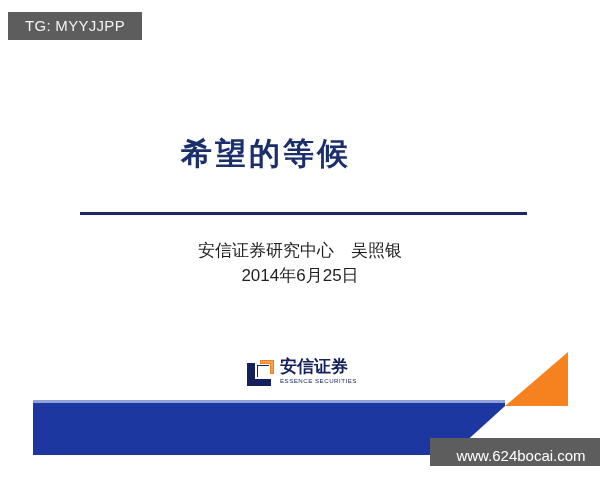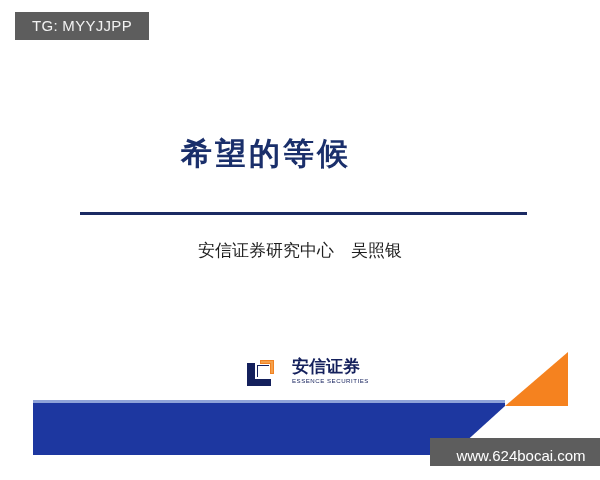--- a/index.html
+++ b/index.html
@@ -20,21 +20,21 @@
     position: absolute;
     left: 0; top: 0;
     width: 600px;
     height: 480px;
     background: #ffffff;
   }
 
   
   #tg-badge {
     position: absolute;
-    left: 15px;
+    left: 8px;
     top: 12px;
     width: 134px;
     height: 28px;
     background: #5d5d5d;
     color: #f2f2f2;
     font-size: 15px;
     line-height: 28px;
     text-align: center;
     letter-spacing: 0.3px;
     white-space: nowrap;
@@ -85,21 +85,21 @@
     width: 118px;
     height: 36px;
   }
   #logo-mark {
     position: absolute;
     left: 0; top: 1px;
     width: 32px; height: 30px;
   }
   #logo-text {
     position: absolute;
-    left: 48px;
+    left: 36px;
     top: 0px;
     width: 80px;
   }
   #logo-cn {
     font-size: 17px;
     font-weight: bold;
     color: #14205c;
     letter-spacing: 0px;
     line-height: 20px;
     white-space: nowrap;
@@ -152,20 +152,21 @@
 
     <polygon points="33,63 505,63 505,66 451,115 33,115" fill="#1d37a0"></polygon>
   </svg>
 
   <div id="title">希望的等候</div>
 
   <div id="divider"></div>
 
   <div id="subtitle">
     <div class="line">安信证券研究中心　吴照银</div>
+    <div class="line">2014年6月25日</div>
   </div>
 
   <div id="logo">
     <svg id="logo-mark" viewBox="0 0 32 30" width="32" height="30">
 
       <polygon points="16,2 30,2 30,16 26,16 26,6 16,6" fill="#f08122"></polygon>
       <polygon points="17,3 29,3 29,15 27,15 27,5 17,5" fill="#f5a04a"></polygon>
 
       <polygon points="3,5 11,5 11,21 27,21 27,28 3,28" fill="#14205c"></polygon>
 

